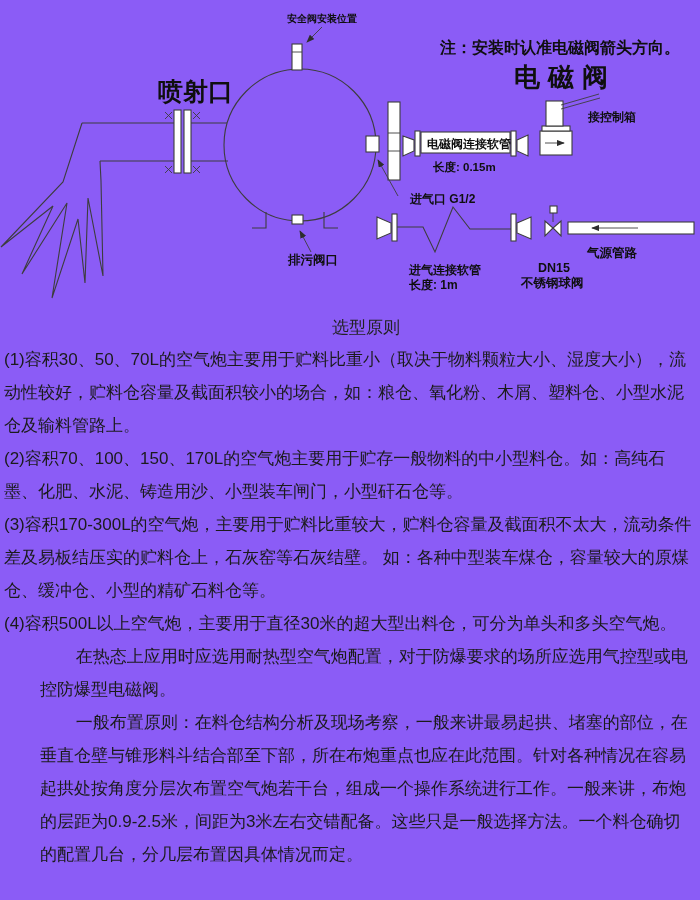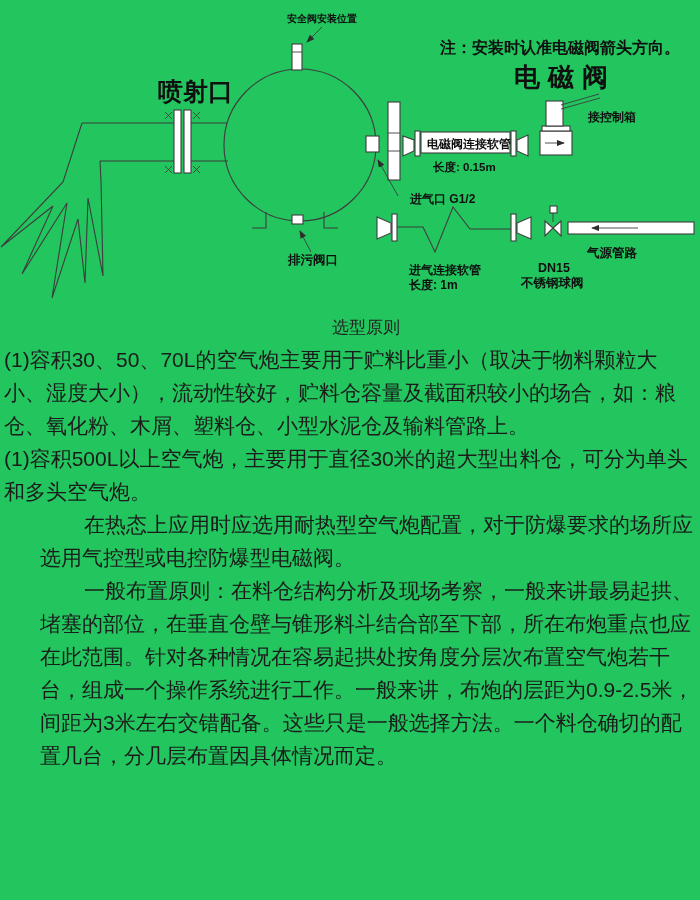--- a/index.html
+++ b/index.html
@@ -1,25 +1,25 @@
 <!DOCTYPE html>
 <html><head>
 <meta charset="utf-8">
 <style>
   html,body{margin:0;padding:0;background:#ffffff;}
   body{width:700px;height:900px;font-family:"Liberation Sans",sans-serif;color:#1b1b1b;overflow:hidden;}
-  .page{width:700px;height:900px;background:#22c55e;}
+  .page{width:700px;height:900px;background:#8b5cf6;}
   svg.diagram{display:block;}
   svg .ln{stroke:#3d3d3d;stroke-width:1.1;fill:none;}
   svg .thin{stroke:#3d3d3d;stroke-width:0.9;fill:none;}
   svg .box{stroke:#3d3d3d;stroke-width:1.1;fill:#ffffff;}
   svg text{fill:#0f0f0f;font-family:"Liberation Sans",sans-serif;font-weight:bold;}
   .section-title{font-size:17px;text-align:center;margin:2px 16px 2px 48px;color:#222;}
   .body-text{padding:2px 4px 0 4px;}
-  .body-text p{margin:0;font-size:21px;line-height:33px;color:#1b1b1b;text-align:left;}
+  .body-text p{margin:0;font-size:17px;line-height:33px;color:#1b1b1b;text-align:left;}
   .body-text p.indent{text-indent:2.1em;margin-left:36px;}
 </style>
 </head>
 <body>
 
 <div class="page">
 
   <svg class="diagram" width="700" height="314" viewBox="0 0 700 314">
     <defs>
       <marker id="ah" markerWidth="9" markerHeight="7" refX="8" refY="3.5" orient="auto">
@@ -120,18 +120,20 @@
       <rect x="568" y="222" width="126" height="12" class="box"></rect>
       <line x1="638" y1="228" x2="592" y2="228" class="thin" marker-end="url(#ah)"></line>
     </g>
     <text x="587" y="257" font-size="12.5">气源管路</text>
   </svg>
 
   <div class="section-title">选型原则</div>
 
   <div class="body-text">
     <p>(1)容积30、50、70L的空气炮主要用于贮料比重小（取决于物料颗粒大小、湿度大小），流动性较好，贮料仓容量及截面积较小的场合，如：粮仓、氧化粉、木屑、塑料仓、小型水泥仓及输料管路上。</p>
-    <p>(1)容积500L以上空气炮，主要用于直径30米的超大型出料仓，可分为单头和多头空气炮。</p>
+    <p>(2)容积70、100、150、170L的空气炮主要用于贮存一般物料的中小型料仓。如：高纯石墨、化肥、水泥、铸造用沙、小型装车闸门，小型矸石仓等。</p>
+    <p>(3)容积170-300L的空气炮，主要用于贮料比重较大，贮料仓容量及截面积不太大，流动条件差及易板结压实的贮料仓上，石灰窑等石灰结壁。 如：各种中型装车煤仓，容量较大的原煤仓、缓冲仓、小型的精矿石料仓等。</p>
+    <p>(4)容积500L以上空气炮，主要用于直径30米的超大型出料仓，可分为单头和多头空气炮。</p>
     <p class="indent">在热态上应用时应选用耐热型空气炮配置，对于防爆要求的场所应选用气控型或电控防爆型电磁阀。</p>
     <p class="indent">一般布置原则：在料仓结构分析及现场考察，一般来讲最易起拱、堵塞的部位，在垂直仓壁与锥形料斗结合部至下部，所在布炮重点也应在此范围。针对各种情况在容易起拱处按角度分层次布置空气炮若干台，组成一个操作系统进行工作。一般来讲，布炮的层距为0.9-2.5米，间距为3米左右交错配备。这些只是一般选择方法。一个料仓确切的配置几台，分几层布置因具体情况而定。</p>
   </div>
 
 </div>
 
 </body></html>

